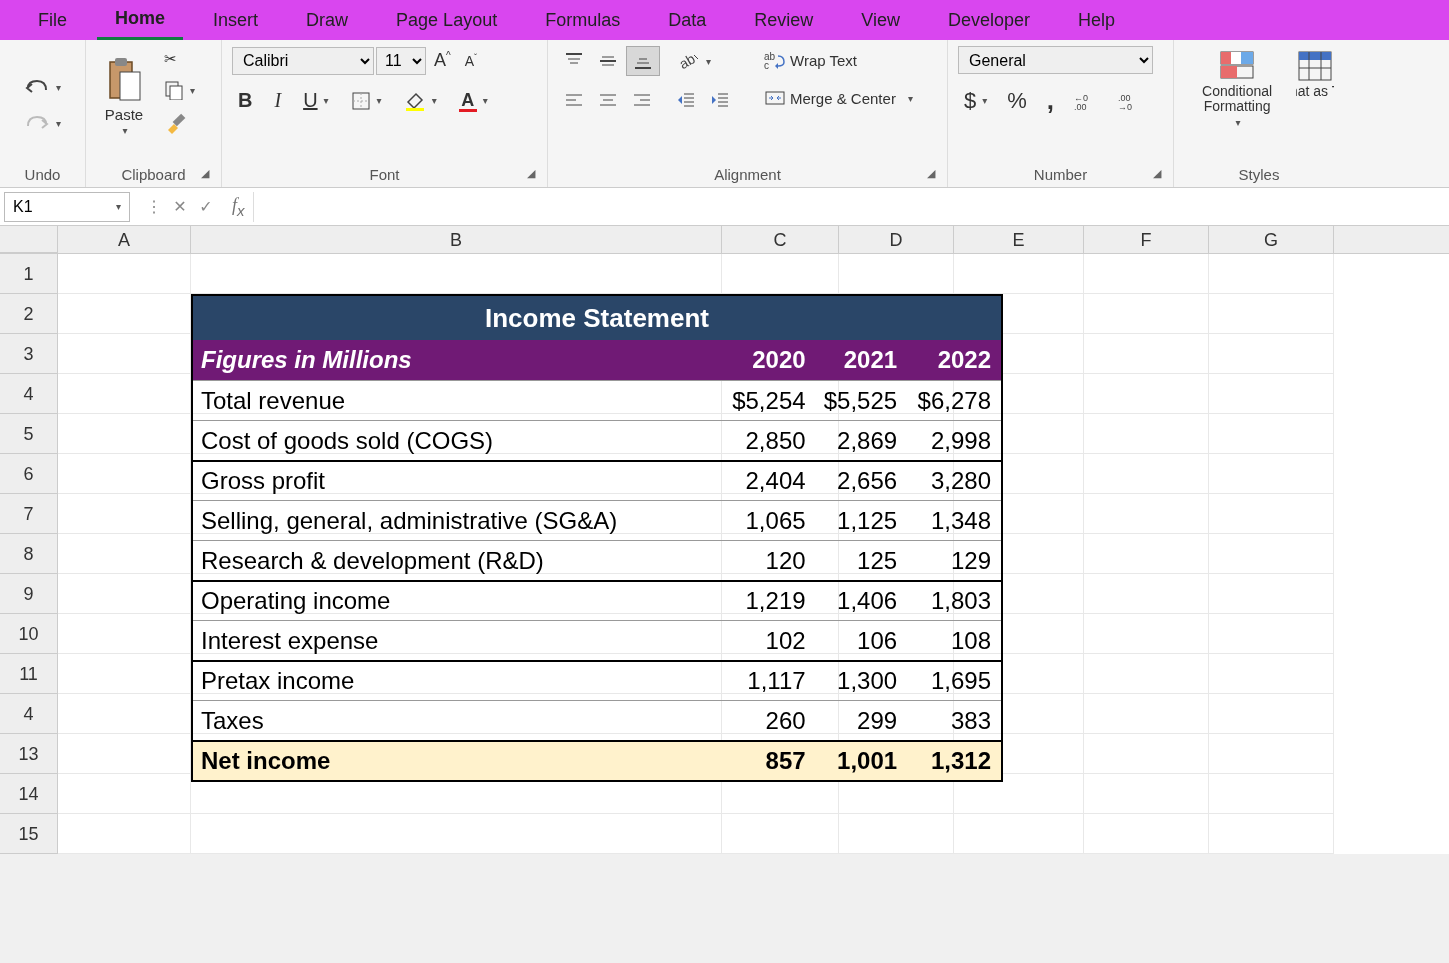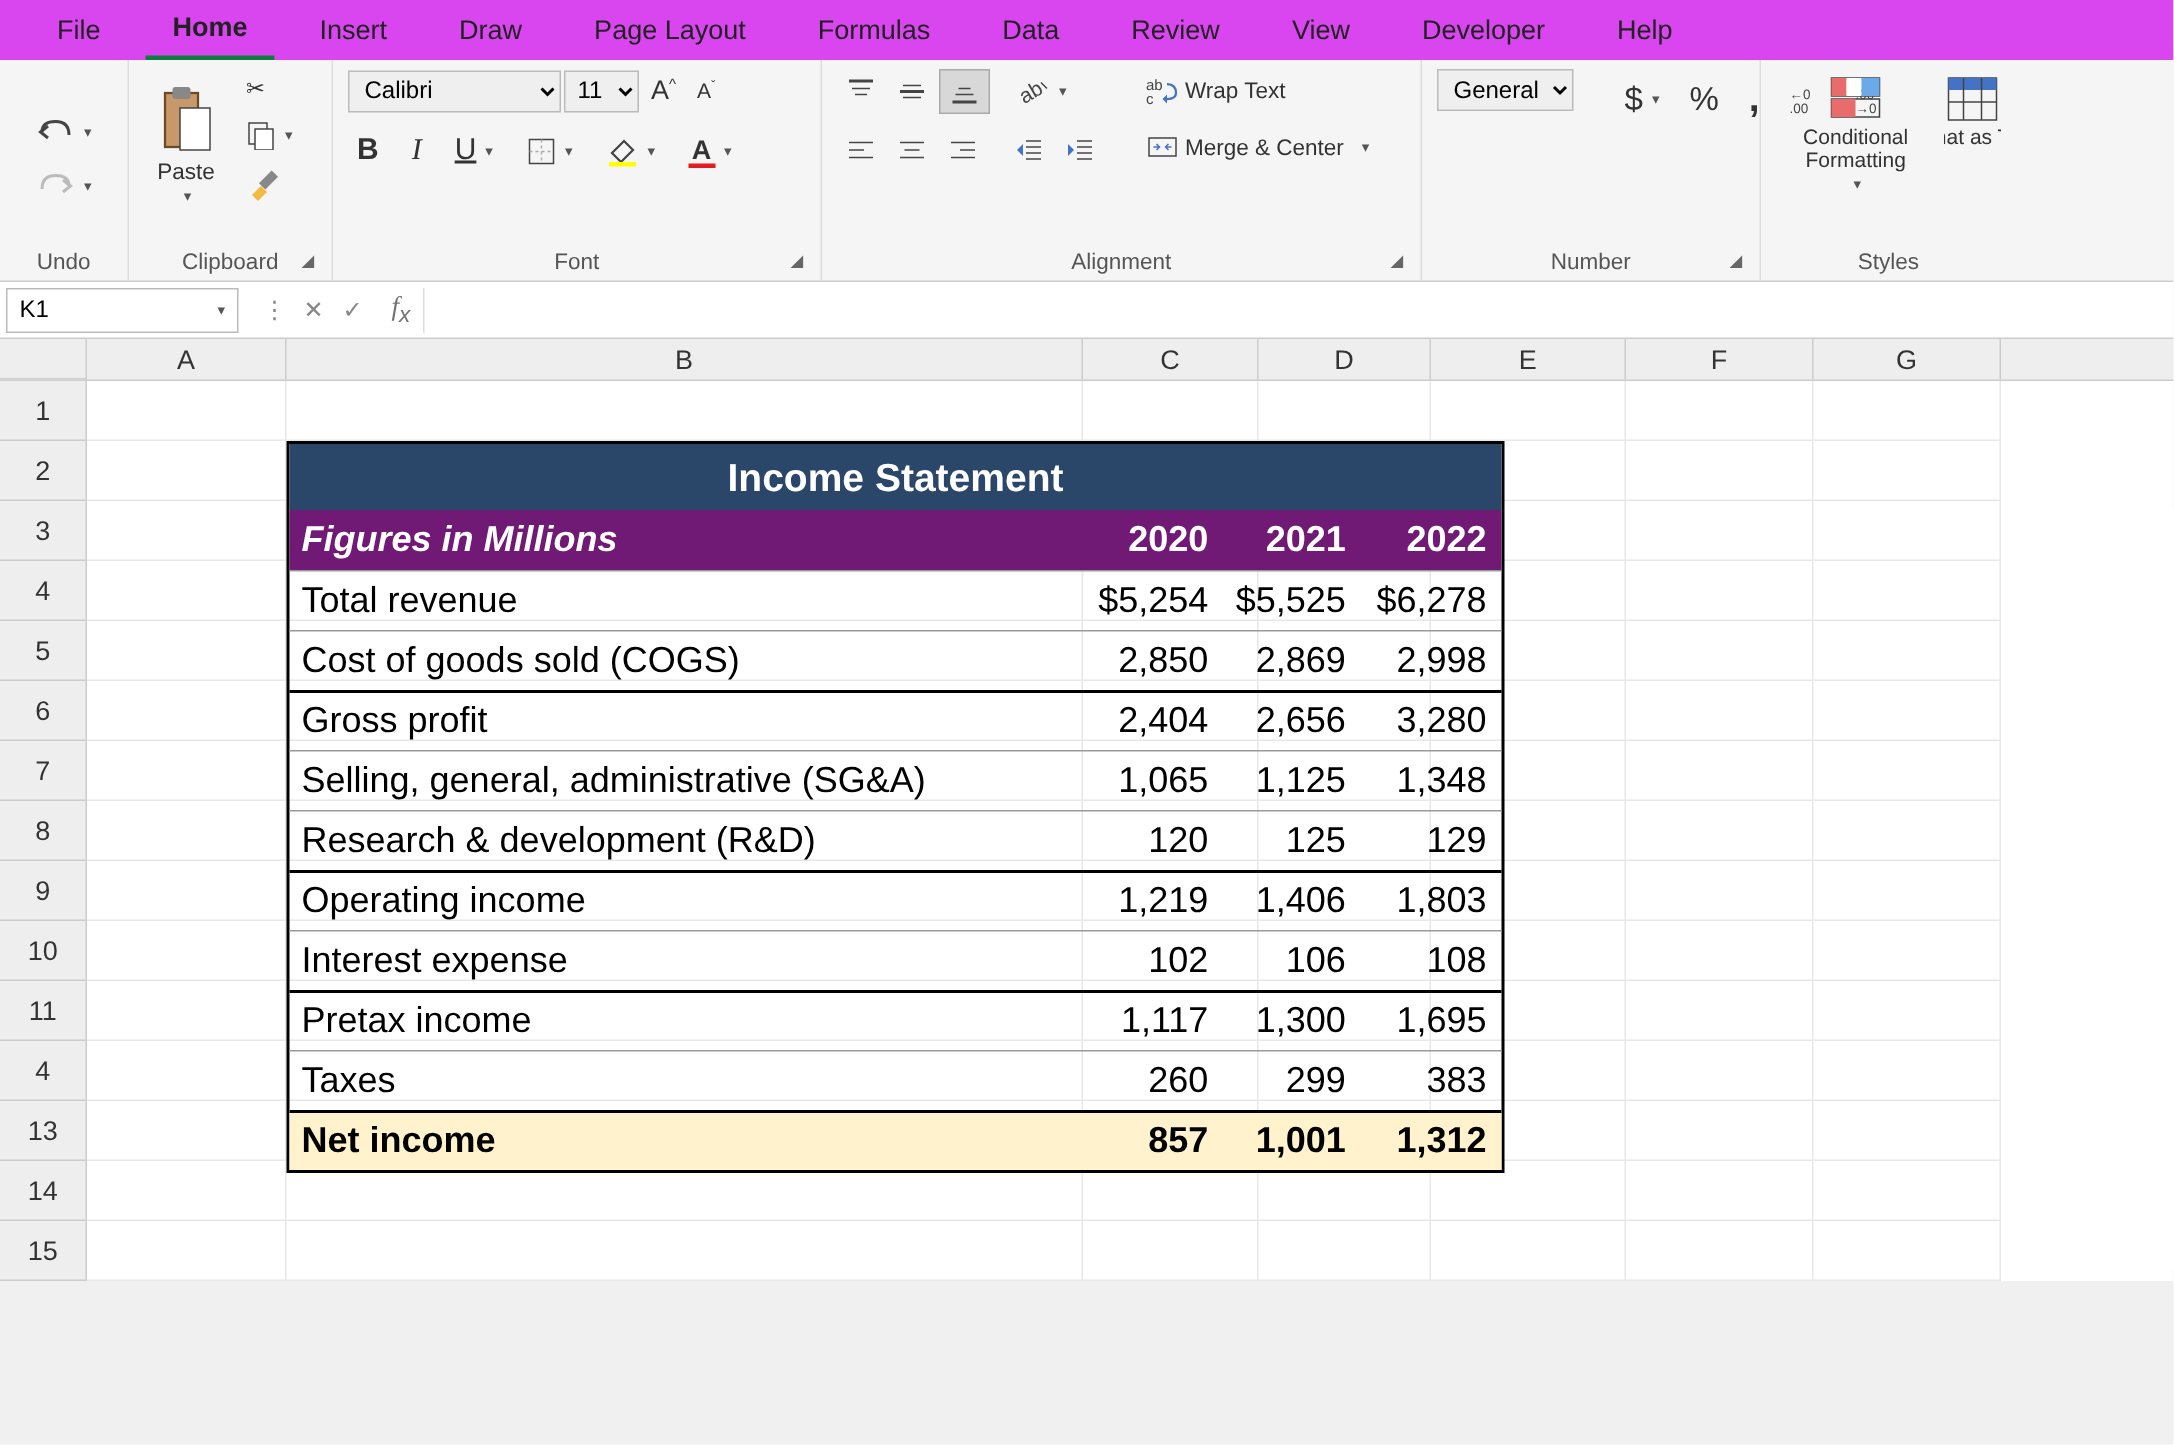--- a/index.html
+++ b/index.html
@@ -21,21 +21,21 @@
 .big-btn { display: flex; flex-direction: column; align-items: center; justify-content: center; gap: 2px; padding: 4px 8px; }
 .icon { display: inline-block; text-align: center; }
 .font-select { width: 142px; height: 28px; border: 1px solid #bbb; font-size: 16px; padding: 2px 6px; }
 .size-select { width: 50px; height: 28px; border: 1px solid #bbb; font-size: 16px; padding: 2px 4px; }
 .num-select { width: 195px; height: 28px; border: 1px solid #bbb; font-size: 16px; padding: 2px 6px; }
 .row { display: flex; gap: 2px; align-items: center; }
 .dropdown-caret { font-size: 10px; color: #555; margin-left: 2px; }
 
 
 .formula-bar { background: #fff; height: 38px; border-bottom: 1px solid #ccc; display: flex; align-items: center; }
-.name-box { width: 155px; height: 30px; border: 1px solid #bbb; margin: 0 6px 0 4px; padding: 2px 8px; font-size: 16px; display: flex; align-items: center; justify-content: space-between; gap: 16px; }
+.name-box { width: 126px; height: 30px; border: 1px solid #bbb; margin: 0 6px 0 4px; padding: 2px 8px; font-size: 16px; display: flex; align-items: center; justify-content: space-between; gap: 16px; }
 .fb-btns { display: flex; gap: 2px; padding: 0 6px; color: #888; }
 .fb-btn { width: 24px; text-align: center; font-size: 16px; }
 .fx { font-style: italic; font-family: "Times New Roman", serif; font-size: 18px; color: #737373; padding: 0 8px; }
 .formula-input { flex: 1; height: 30px; border: none; border-left: 1px solid #ddd; padding: 0 8px; font-size: 16px; }
 
 
 .grid { background: #fff; position: relative; }
 .col-headers { display: flex; background: #eee; border-bottom: 1px solid #ccc; height: 28px; }
 .corner { width: 58px; background: #eee; border-right: 1px solid #ccc; border-bottom: 1px solid #ccc; }
 .col-h { border-right: 1px solid #ccc; text-align: center; font-size: 18px; color: #333; line-height: 28px; }
@@ -319,21 +319,21 @@
             <span>Merge &amp; Center</span>
             <span class="dropdown-caret" style="margin-left:8px">▾</span>
           </button>
       </div>
     </div>
     <div class="ribbon-group-label">Alignment</div>
     <div class="ribbon-launcher">◢</div>
   </div>
 
   <div class="ribbon-group" style="width:226px">
-    <div class="ribbon-controls" style="flex-direction:row;gap:28px">
+    <div class="ribbon-controls" style="flex-direction:column;gap:7px">
       <select class="num-select"><option>General</option></select>
       <div class="row" style="gap:8px">
         <button class="ribbon-btn">
             <span style="font-size:22px">$</span>
             <span class="dropdown-caret">▾</span>
           </button>
         <button class="ribbon-btn">
             <span style="font-size:22px">%</span>
           </button>
         <button class="ribbon-btn">

